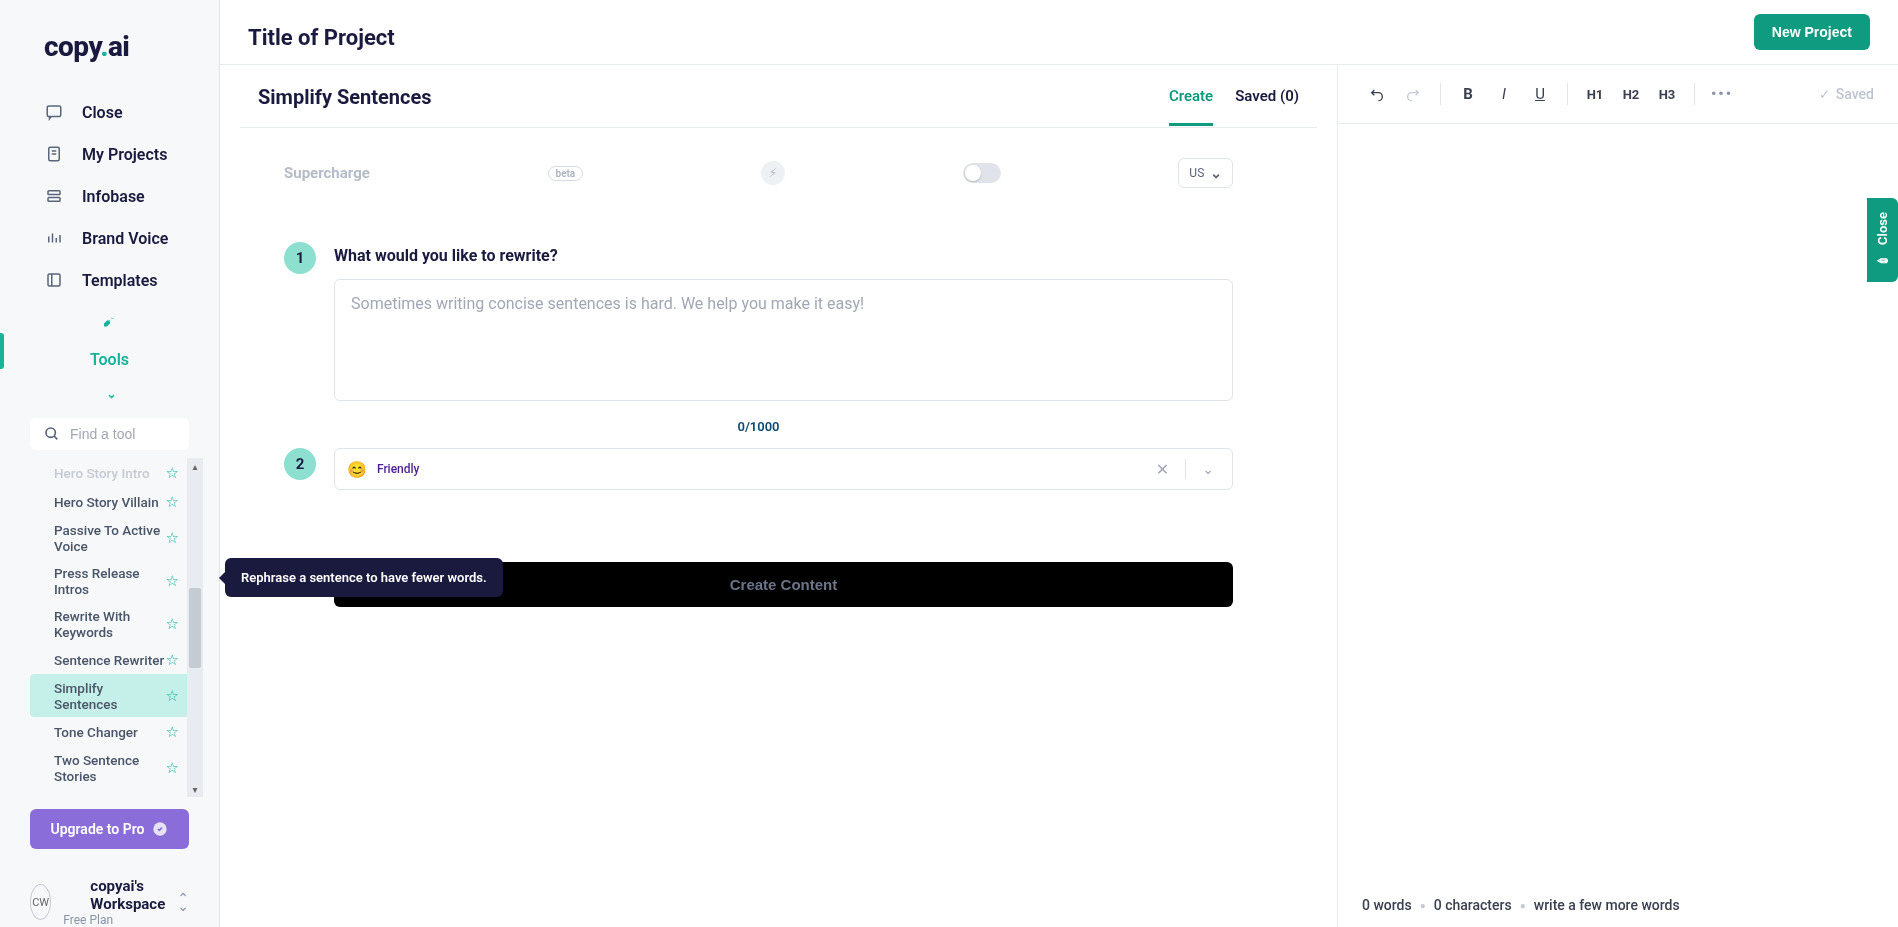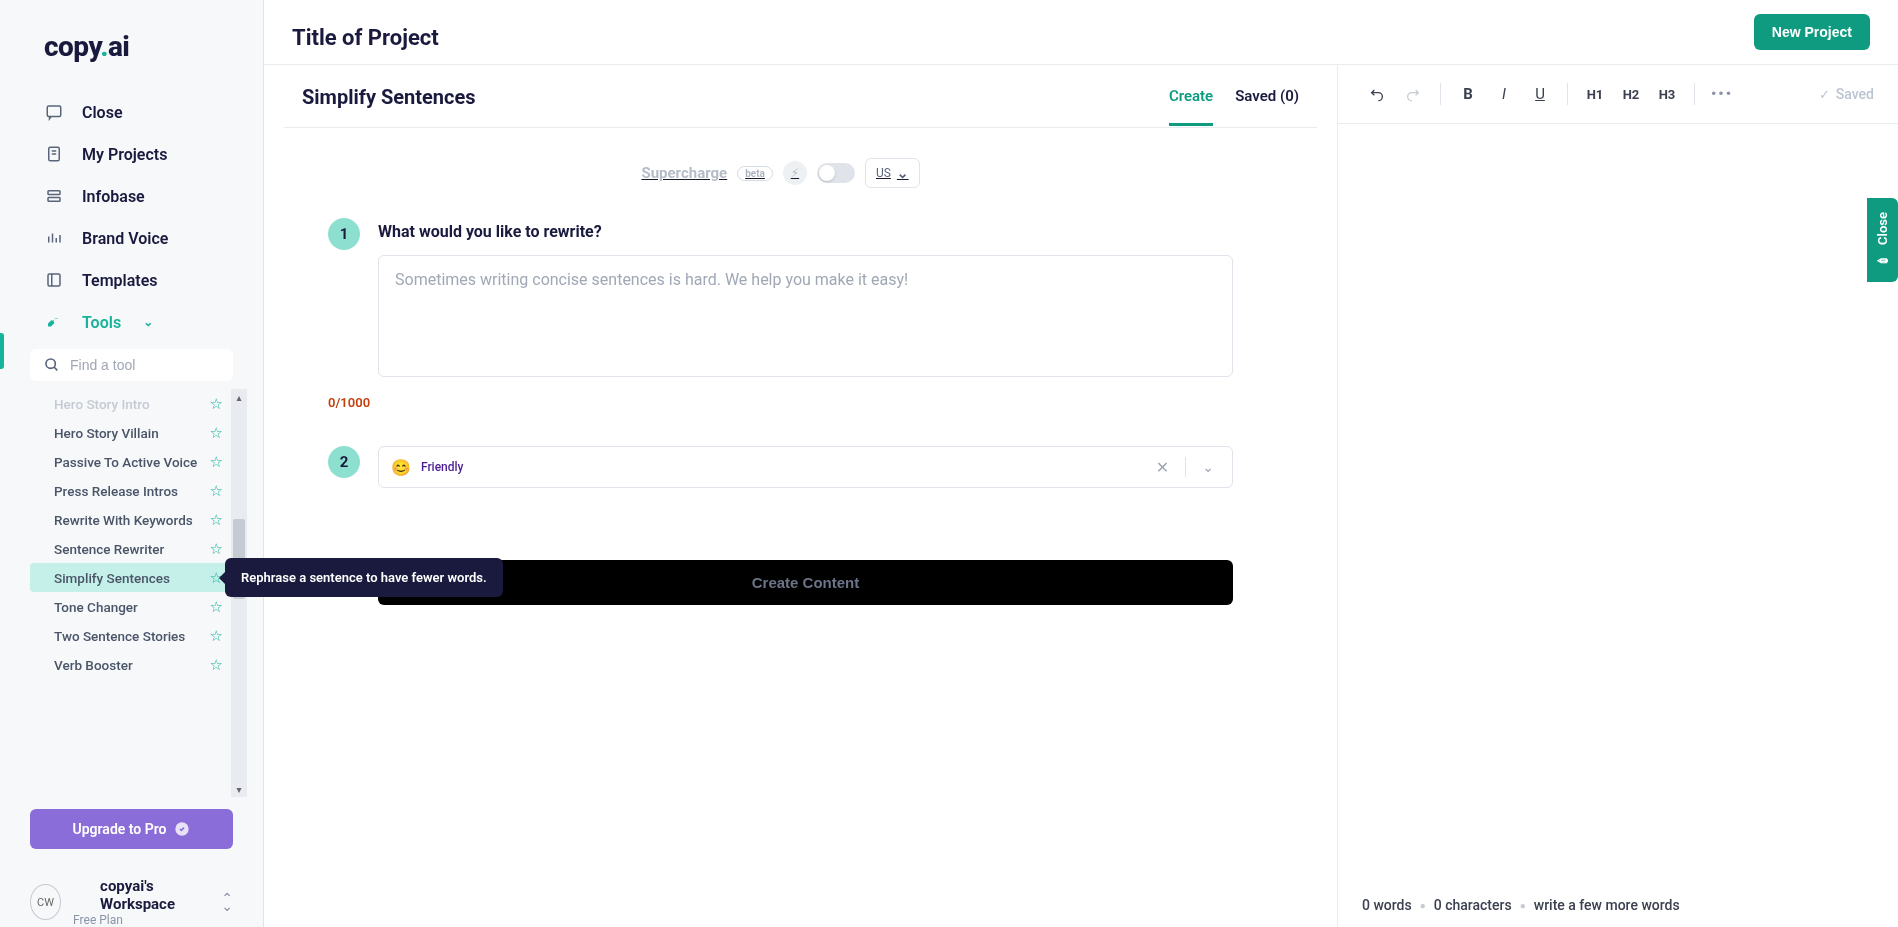--- a/index.html
+++ b/index.html
@@ -1,27 +1,27 @@
 <!DOCTYPE html>
 <html><head>
 <meta charset="utf-8">
 <style>
 * { box-sizing: border-box; margin: 0; padding: 0; }
 body { font-family: -apple-system, BlinkMacSystemFont, 'Segoe UI', Roboto, sans-serif; background: #fff; color: #1a1a2e; overflow: hidden; height: 927px; width: 1898px; }
 .app { display: flex; height: 100%; }
-.sidebar { width: 264px; background: #f6f8fa; border-right: 1px solid #e1e4e8; display: flex; flex-direction: column; position: relative; }
+.sidebar { width: 220px; background: #f6f8fa; border-right: 1px solid #e1e4e8; display: flex; flex-direction: column; position: relative; }
 .logo { padding: 30px 44px 28px; }
 .logo-text { font-size: 28px; font-weight: 800; color: #1a1a3e; letter-spacing: -0.5px; }
 .logo-dot { color: #17b39a; }
 .nav { padding: 0 30px; }
 .nav-item { display: flex; align-items: center; gap: 18px; padding: 11px 14px; cursor: pointer; font-size: 16px; font-weight: 600; color: #1a1a3e; border-radius: 6px; }
 .nav-item .icon { width: 20px; height: 20px; display: flex; align-items: center; justify-content: center; color: #5a647a; }
 .nav-item.active { color: #17b39a; }
 .nav-item.active .icon { color: #17b39a; }
-.nav-item.tools { justify-content: flex-start; }
+.nav-item.tools { justify-content: flex-start; flex-direction: column; }
 .nav-item .chev { margin-left: 4px; color: #17b39a; font-size: 12px; }
 .tool-search { margin: 6px 30px 0; background: #fff; border-radius: 6px; display: flex; align-items: center; padding: 8px 14px; gap: 10px; }
 .tool-search input { border: 0; outline: 0; font-size: 14px; color: #333; width: 100%; }
 .tool-search input::placeholder { color: #a0a8b5; }
 .tool-list-wrap { margin: 8px 16px 0 30px; position: relative; flex: 1; overflow: hidden; }
 .tool-list { padding-top: 0; }
 .tool-item { display: flex; align-items: center; justify-content: space-between; padding: 5.5px 24px 5.5px 24px; cursor: pointer; font-size: 13.5px; color: #4a5568; font-weight: 500; border-radius: 4px; }
 .tool-item.sel { background: #c5f0e9; }
 .tool-item .star { color: #17b39a; font-size: 15px; }
 .scrollbar-track { position: absolute; right: 0; top: 0; bottom: 0; width: 16px; background: #e8ebef; }
@@ -45,37 +45,37 @@
 
 .content { flex: 1; display: flex; position: relative; }
 .left-panel { flex: 1; border-right: 1px solid #e8ebef; display: flex; flex-direction: column; padding: 0 10px; }
 .sub-header { display: flex; align-items: center; justify-content: space-between; padding: 20px 18px 0; border-bottom: 1px solid #e8ebef; margin: 0 10px; }
 .sub-header .tool-title { font-size: 20px; font-weight: 700; color: #1a1a3e; padding-bottom: 18px; }
 .tabs { display: flex; gap: 22px; }
 .tab { font-size: 15px; font-weight: 600; color: #1a1a3e; padding-bottom: 18px; border-bottom: 3px solid transparent; cursor: pointer; }
 .tab.active { color: #0e9b7f; border-bottom-color: #0e9b7f; }
 
 .form-area { padding: 30px 94px 30px 54px; position: relative; }
-.supercharge-row { display: flex; align-items: center; justify-content: center; gap: 10px; margin-bottom: 30px; text-decoration: underline; }
+.supercharge-row { display: flex; align-items: center; justify-content: space-between; gap: 10px; margin-bottom: 54px; }
 .supercharge-label { color: #b5bcc8; font-size: 15px; font-weight: 700; }
 .beta-pill { border: 1px solid #d5dbe3; color: #aab2c0; font-size: 10px; padding: 1px 7px; border-radius: 10px; font-weight: 600; }
 .bolt-circ { width: 24px; height: 24px; border-radius: 50%; background: #eef1f4; display: flex; align-items: center; justify-content: center; font-size: 12px; color: #b5bcc8; }
 .toggle { width: 38px; height: 20px; background: #e0e4ea; border-radius: 10px; position: relative; cursor: pointer; }
 .toggle .knob { position: absolute; width: 16px; height: 16px; background: #fff; border-radius: 50%; top: 2px; left: 2px; box-shadow: 0 1px 2px rgba(0,0,0,0.2); }
 .lang-sel { border: 1px solid #e0e4ea; border-radius: 6px; padding: 6px 10px; display: flex; align-items: center; gap: 6px; font-size: 12px; color: #5a647a; cursor: pointer; }
 .lang-sel .chv { font-size: 14px; font-weight: bold; }
 
 .step { display: flex; gap: 18px; margin-bottom: 14px; }
 .step-num { width: 32px; height: 32px; border-radius: 50%; background: #8de0d0; color: #1a1a3e; font-weight: 700; font-size: 15px; display: flex; align-items: center; justify-content: center; flex-shrink: 0; }
 .step-body { flex: 1; }
 .step-label { font-size: 16px; font-weight: 700; color: #1a1a3e; margin-bottom: 14px; display: flex; align-items: center; gap: 12px; padding-top: 4px; }
 .step-label .hint { font-weight: 500; color: #a0a8b5; font-size: 15px; }
 .textarea { width: 100%; min-height: 122px; border: 1px solid #e0e4ea; border-radius: 6px; padding: 14px 16px; font-size: 16px; font-family: inherit; color: #333; resize: none; outline: none; }
 .textarea::placeholder { color: #a0a8b5; }
-.char-count { text-align: left; color: #c2410c; font-size: 13px; font-weight: 600; margin-top: 6px; margin-bottom: 36px; }
+.char-count { text-align: center; color: #0c4a6e; font-size: 13px; font-weight: 600; margin-top: 6px; margin-bottom: 14px; }
 
 .tone-sel { border: 1px solid #e0e4ea; border-radius: 6px; display: flex; align-items: center; padding: 10px 12px; gap: 10px; }
 .tone-emoji { font-size: 16px; }
 .tone-name { flex: 1; font-size: 12px; font-weight: 500; color: #4c1d95; }
 .tone-x { color: #a0a8b5; font-size: 16px; cursor: pointer; padding: 0 6px; }
 .tone-divider { width: 1px; height: 20px; background: #e0e4ea; }
 .tone-chv { color: #a0a8b5; font-size: 14px; padding: 0 6px; cursor: pointer; }
 
 .create-btn { width: 100%; margin-top: 58px; background: #000000; color: #6b7488; border: 0; border-radius: 6px; padding: 14px; font-size: 15px; font-weight: 600; cursor: pointer; margin-left: 50px; width: calc(100% - 50px); }
 

